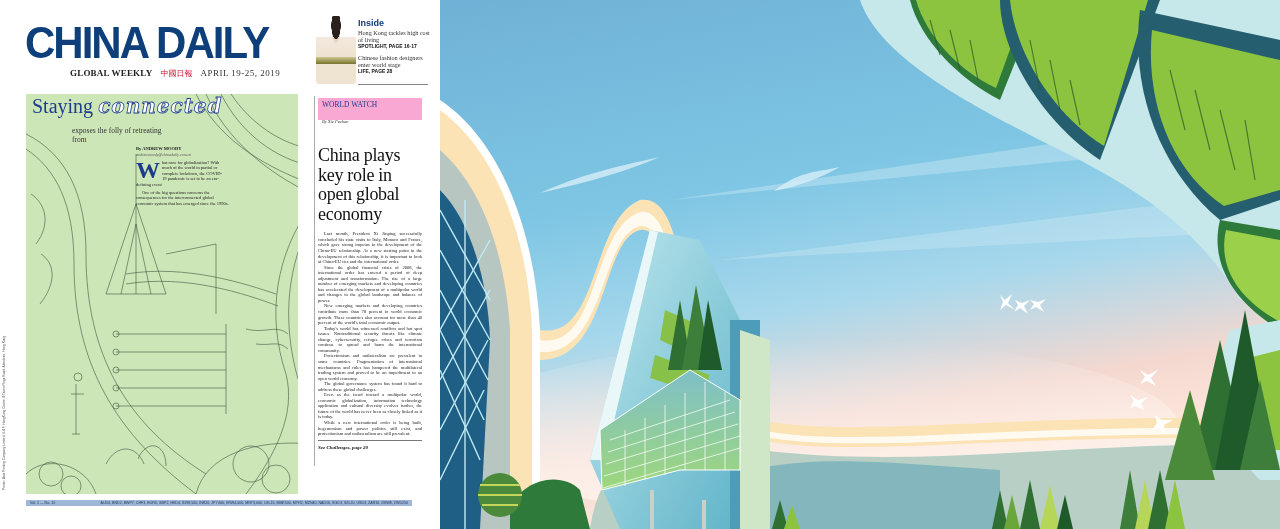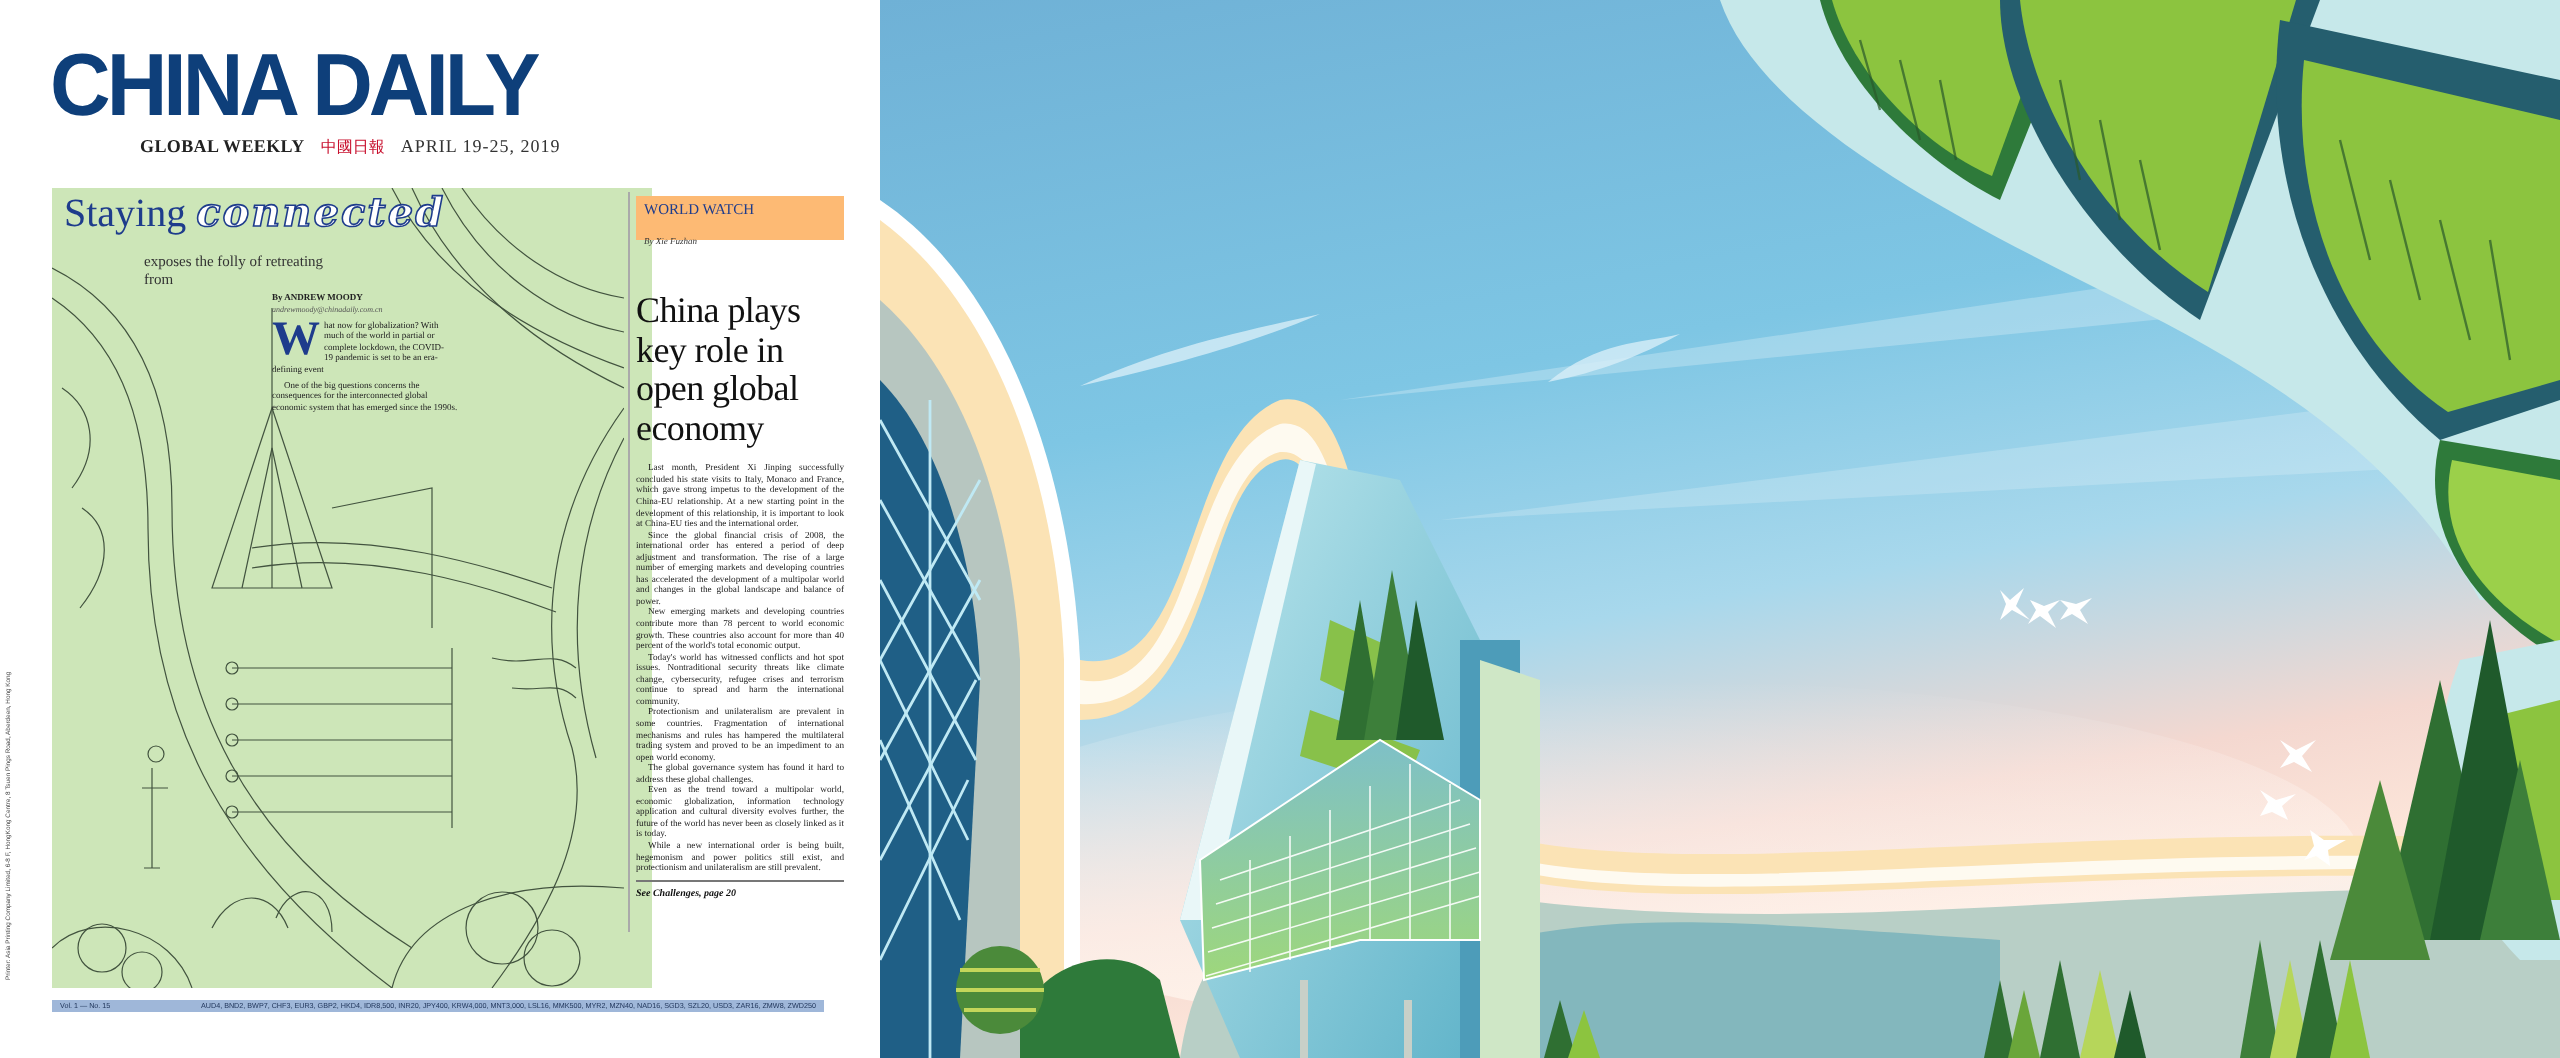--- a/index.html
+++ b/index.html
@@ -19,33 +19,33 @@
   .inside .photo { position: absolute; left: 0; top: 0; width: 40px; height: 68px;
      background: radial-gradient(ellipse at 50% 14%, #2b211c 0 16%, transparent 17%),
                  radial-gradient(ellipse at 50% 24%, #e9d6c6 0 14%, transparent 15%),
                  linear-gradient(180deg, transparent 30%, #f3e9df 31%, #efe2cf 60%, #c9c08a 61%, #7a7a34 70%, #efe3d2 71%);
      border-radius: 3px; }
   .inside .title { position: absolute; left: 42px; top: 2px; font-family: "Liberation Sans", sans-serif; font-weight: bold; color: #0e3f7a; font-size: 9px; }
   .inside .item { position: absolute; left: 42px; font-size: 6.2px; line-height: 7px; color: #333; width: 78px; }
   .inside .item .pg { display: block; font-family: "Liberation Sans", sans-serif; font-weight: bold; font-size: 5px; color: #111; }
   .inside .rule { position: absolute; left: 42px; right: 8px; top: 68px; border-top: 1px solid #888; }
 
-  .feature { position: absolute; left: 26px; top: 94px; width: 300px; height: 400px; background: #cde6b8; overflow: hidden; }
+  .feature { position: absolute; left: 26px; top: 94px; width: 272px; height: 400px; background: #cde6b8; overflow: hidden; }
   .feature svg.sketch { position: absolute; inset: 0; }
   .feature .headline { position: absolute; left: 6px; top: 0px; font-size: 20px; color: #1e3c8c; white-space: nowrap; }
   .feature .headline i { font-family: "DejaVu Serif", serif; font-style: italic; font-weight: bold; color: #fff; -webkit-text-stroke: .8px #1e3c8c; letter-spacing: 1px; }
   .feature .deck { position: absolute; left: 46px; top: 32px; font-family: Liberation Serif, serif; font-size: 7.5px; line-height: 9px; color: #333; width: 100px; }
   .feature .byline { position: absolute; left: 110px; top: 52px; font-size: 4.5px; font-weight: bold; color: #222; }
   .feature .email { position: absolute; left: 110px; top: 58px; font-size: 4px; color: #555; font-style: italic; }
   .feature .lede { position: absolute; left: 110px; top: 66px; width: 90px; font-size: 4.5px; line-height: 5.4px; color: #222; }
   .feature .lede .drop { float: left; font-size: 24px; line-height: 20px; color: #1e3c8c; font-weight: bold; margin-right: 2px; }
   .feature .para2 { position: absolute; left: 110px; top: 96px; width: 94px; font-size: 4.5px; line-height: 5.4px; color: #222; text-indent: 6px; }
 
   .ww { position: absolute; left: 318px; top: 98px; width: 104px; }
-  .ww .kicker { background: #fdba74; padding: 2px 4px 1px; height: 22px; }
+  .ww .kicker { background: #f9a8d4; padding: 2px 4px 1px; height: 22px; }
   .ww .kicker .label { font-size: 7.5px; color: #1e3c8c; display: block; }
   .ww .kicker .by { font-size: 4.5px; color: #333; font-style: italic; }
   .ww .hed { font-size: 18px; line-height: 19.6px; color: #111; margin-top: 26px; letter-spacing: -.3px; }
   .ww .body { margin-top: 7px; font-size: 4.6px; line-height: 5.55px; color: #222; text-align: justify; }
   .ww .body p { text-indent: 6px; }
   .ww .body p.last { border-bottom: 1px solid #777; padding-bottom: 3px; }
   .ww .see { margin-top: 4px; font-size: 5px; font-weight: bold; font-style: italic; color: #111; }
   .vrule { position: absolute; left: 314px; top: 96px; width: 1px; height: 370px; background: #aaa; }
 
   .footer { position: absolute; left: 26px; top: 500px; width: 386px; height: 6px; background: #9fb7d9; display: flex; justify-content: space-between; align-items: center; padding: 0 4px; font-family: "Liberation Sans", sans-serif; font-size: 3.6px; color: #1e3358; }
@@ -60,20 +60,33 @@
 <body>
 
 <div class="cover">
   <div class="masthead">CHINA DAILY</div>
   <div class="subline">
     <span class="gw">GLOBAL WEEKLY</span>
     <span class="cn">中國日報</span>
     <span class="date">APRIL 19-25, 2019</span>
   </div>
 
+  <div class="inside">
+    <div class="photo"></div>
+    <div class="title">Inside</div>
+    <div class="item" style="top:13px">
+      <span>Hong Kong tackles high cost of living</span>
+      <span class="pg">SPOTLIGHT, PAGE 16-17</span>
+    </div>
+    <div class="item" style="top:38px">
+      <span>Chinese fashion designers enter world stage</span>
+      <span class="pg">LIFE, PAGE 28</span>
+    </div>
+    <div class="rule"></div>
+  </div>
 
   <div class="feature">
     <svg class="sketch" width="286" height="400" viewBox="0 0 286 400">
       <g fill="none" stroke="#2a3a2a" stroke-width=".6" opacity=".85">
         <path d="M170 0 C190 40 230 70 286 90"></path>
           <path d="M180 0 C200 45 240 78 286 100"></path>
         <path d="M195 0 C215 40 250 65 286 72"></path>
           <path d="M205 0 C225 30 255 50 286 55"></path>
         <path d="M0 40 C40 60 60 100 60 160 C60 260 100 330 180 380"></path>
         <path d="M0 55 C30 75 48 110 48 170 C48 270 90 340 170 400"></path>

